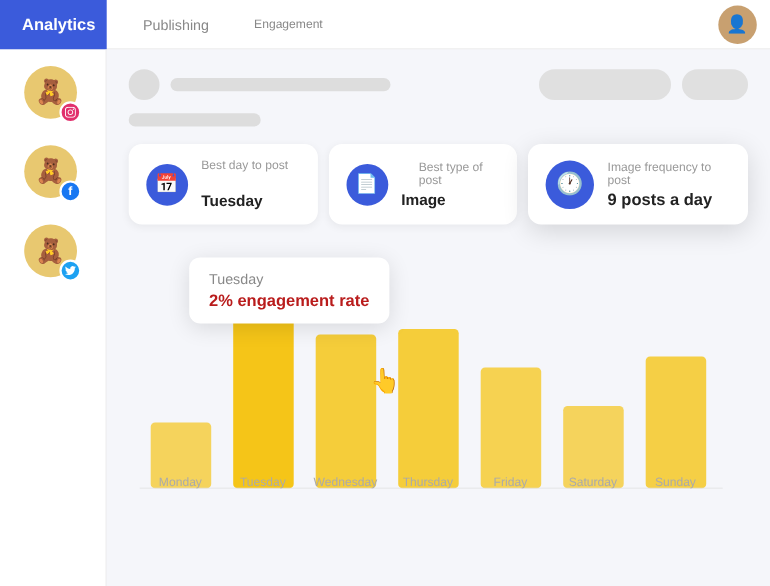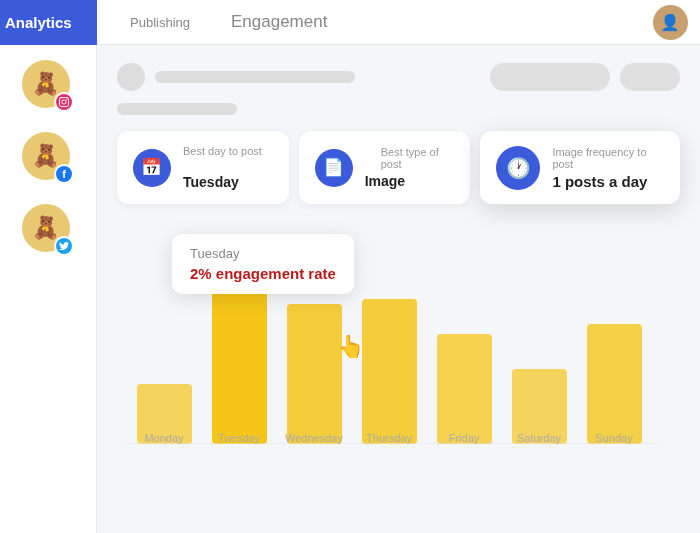--- a/index.html
+++ b/index.html
@@ -5,28 +5,28 @@
     * { box-sizing: border-box; margin: 0; padding: 0; }
     body { font-family: -apple-system, BlinkMacSystemFont, 'Segoe UI', sans-serif; background: #f5f6fa; width: 700px; height: 533px; overflow: hidden; }
 
     
   </style>
 </head>
 <body>
 
 <div>
   <div style="display:flex; align-items:center; background:#fff; height:45px; border-bottom:1px solid #e8e8e8;">
-    <div style="background:#3b5bdb; color:#fff; font-weight:700; font-size:15px; padding:0 5px; height:45px; display:flex; align-items:center; width:97px;">
+    <div style="background:#3b5bdb; color:#fff; font-weight:700; font-size:15px; padding:0 20px; height:45px; display:flex; align-items:center; width:97px;">
       <span>Analytics</span>
     </div>
     <div style="display:flex; align-items:center; flex:1; height:45px; padding-left:15px; gap:5px;">
       <div style="padding:0 18px; height:45px; display:flex; align-items:center; font-size:13px; color:#888; cursor:pointer;">
         <span>Publishing</span>
       </div>
-      <div style="padding:0 18px; height:45px; display:flex; align-items:center; font-size:17px; color:#888; cursor:pointer;justify-content:center;">
+      <div style="padding:0 18px; height:45px; display:flex; align-items:center; font-size:11px; color:#888; cursor:pointer;justify-content:center;">
         <span>Engagement</span>
       </div>
     </div>
     <div style="width:35px;height:35px;border-radius:50%;background:#c8a070;margin-right:12px;overflow:hidden;display:flex;align-items:center;justify-content:center;font-size:16px;">👤</div>
   </div>
 </div>
 
 <div style="display:flex; height:488px;">
 
   <div style="width:97px; background:#fff; border-right:1px solid #e8e8e8; display:flex; flex-direction:column; align-items:center; padding-top:15px; gap:20px;">
@@ -84,21 +84,21 @@
         <div>
           <div style="font-size:11px;color:#999;margin-bottom:3px;margin-left:16px;">Best type of post</div>
           <div style="font-size:14px;font-weight:700;color:#222;">Image</div>
         </div>
       </div>
 
       <div style="background:#fff;border-radius:12px;padding:14px 16px;display:flex;align-items:center;gap:12px;box-shadow:0 6px 24px rgba(0,0,0,0.14);flex:1.2;position:relative;z-index:5;">
         <div style="width:44px;height:44px;border-radius:50%;background:#3b5bdb;display:flex;align-items:center;justify-content:center;color:#fff;font-size:20px;flex-shrink:0;">🕐</div>
         <div>
           <div style="font-size:11px;color:#999;margin-bottom:3px;">Image frequency to post</div>
-          <div style="font-size:15px;font-weight:700;color:#222;">1 posts a day</div>
+          <div style="font-size:15px;font-weight:700;color:#222;">9 posts a day</div>
         </div>
       </div>
 
     </div>
 
     <div style="position:relative;">
 
       <div style="position:absolute;background:#fff;border-radius:10px;padding:12px 18px;box-shadow:0 4px 20px rgba(0,0,0,0.12);left:55px;top:10px;z-index:20;min-width:175px;">
         <div style="font-size:13px;color:#888;margin-bottom:4px;">Tuesday</div>
         <div style="font-size:15px;font-weight:700;color:#b91c1c;">2% engagement rate</div>

